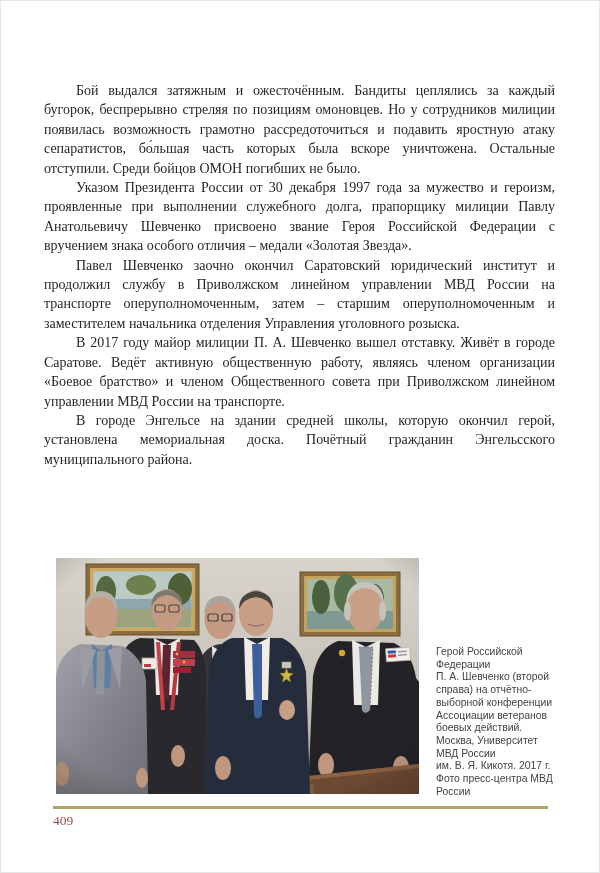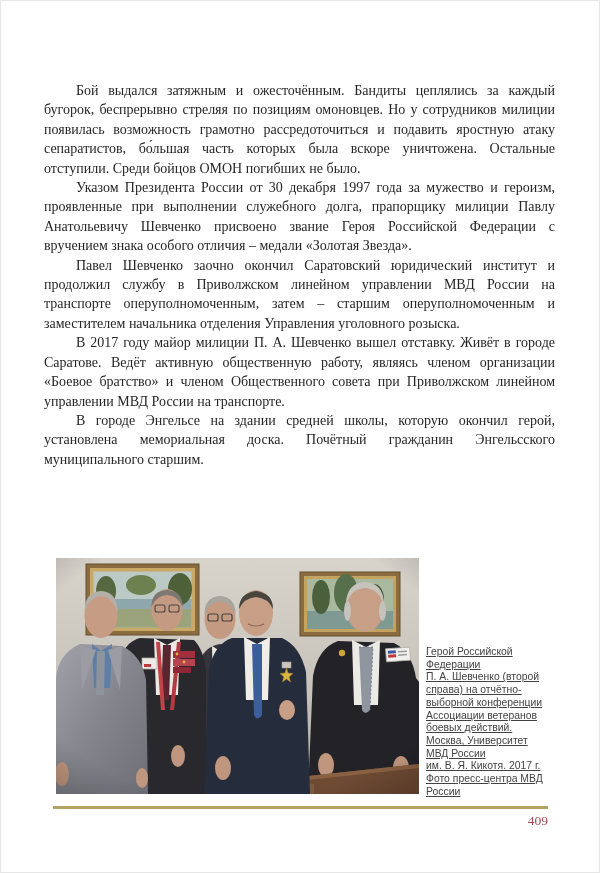--- a/index.html
+++ b/index.html
@@ -33,60 +33,59 @@
     left: 55px;
     top: 557px;
     width: 363px;
     height: 236px;
     overflow: hidden;
     background: #c7c2ba;
   }
   .photo-frame svg { display: block; }
   .photo-caption {
     position: absolute;
-    left: 425px;
+    left: 435px;
     top: 645px;
     width: 140px;
     font-family: "Liberation Sans", sans-serif;
     font-size: 10.4px;
     line-height: 12.7px;
     color: #424242;
     white-space: pre-line;
-    text-decoration: underline;
   }
   .footer-rule {
     position: absolute;
     left: 52px;
     top: 805px;
     width: 495px;
     height: 3px;
     background: #b3a166;
   }
   .page-number {
     position: absolute;
     left: 52px;
     top: 812px;
     width: 495px;
-    text-align: right;
+    text-align: left;
     font-family: "Liberation Serif", serif;
     font-size: 13.5px;
     color: #a24a52;
   }
 </style>
 </head>
 <body>
 
 <div class="page">
 
   <div class="body-text">
     <p>Бой выдался затяжным и ожесточённым. Бандиты цеплялись за каж­дый бугорок, беспрерывно стреляя по позициям омоновцев. Но у со­трудников милиции появилась возможность грамотно рассредоточиться и подавить яростную атаку сепаратистов, бо́льшая часть которых была вскоре уничтожена. Остальные отступили. Среди бойцов ОМОН погиб­ших не было.</p>
     <p>Указом Президента России от 30 декабря 1997 года за мужество и ге­роизм, проявленные при выполнении служебного долга, прапорщику милиции Павлу Анатольевичу Шевченко присвоено звание Героя Россий­ской Федерации с вручением знака особого отличия – медали «Золотая Звезда».</p>
     <p>Павел Шевченко заочно окончил Саратовский юридический институт и продолжил службу в Приволжском линейном управлении МВД России на транспорте оперуполномоченным, затем – старшим оперуполномо­ченным и заместителем начальника отделения Управления уголовного розыска.</p>
     <p>В 2017 году майор милиции П. А. Шевченко вышел отставку. Живёт в городе Саратове. Ведёт активную общественную работу, являясь чле­ном организации «Боевое братство» и членом Общественного совета при Приволжском линейном управлении МВД России на транспорте.</p>
-    <p>В городе Энгельсе на здании средней школы, которую окончил герой, установлена мемориальная доска. Почётный гражданин Энгельсского муниципального старшим.</p>
+    <p>В городе Энгельсе на здании средней школы, которую окончил герой, установлена мемориальная доска. Почётный гражданин Энгельсского муниципального района.</p>
   </div>
 
   <div class="photo-frame">
     <svg viewBox="0 0 363 236" width="363" height="236" xmlns="http://www.w3.org/2000/svg">
       <defs>
         <linearGradient id="wall" x1="0" y1="0" x2="0" y2="1">
           <stop offset="0" stop-color="#d8d4cc"></stop>
           <stop offset="0.55" stop-color="#c7c2ba"></stop>
           <stop offset="1" stop-color="#aba69e"></stop>
         </linearGradient>

